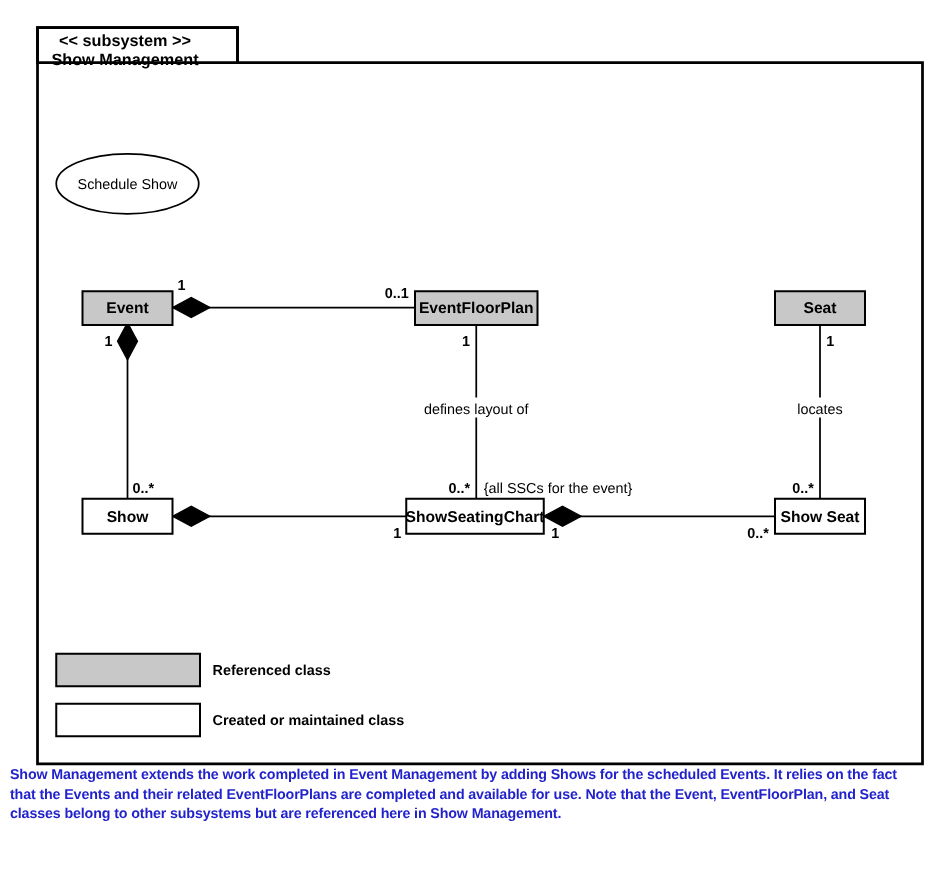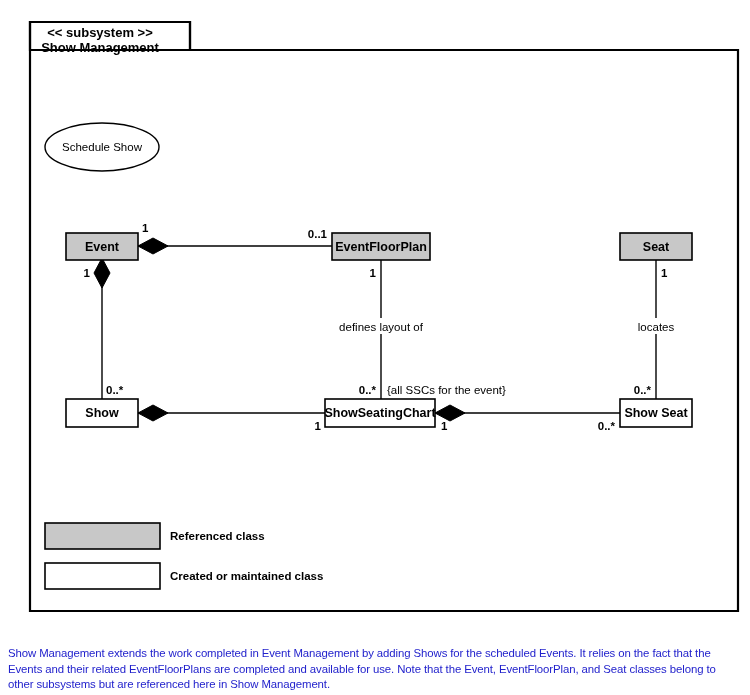--- a/index.html
+++ b/index.html
@@ -92,25 +92,25 @@
     stroke-width: 1;
   }
   .ellipse-shape {
     fill: #ffffff;
     stroke: #000000;
     stroke-width: 1.4;
   }
   #caption {
     position: absolute;
     left: 8px;
-    top: 646px;
+    top: 613px;
     width: 726px;
     font-family: "Liberation Sans", sans-serif;
     font-size: 11.4px;
-    font-weight: normal;
+    font-weight: bold;
     line-height: 1.38;
     color: #2222cc;
     letter-spacing: -0.1px;
   }
 </style>
 </head>
 <body>
 
 <div id="root">
 

